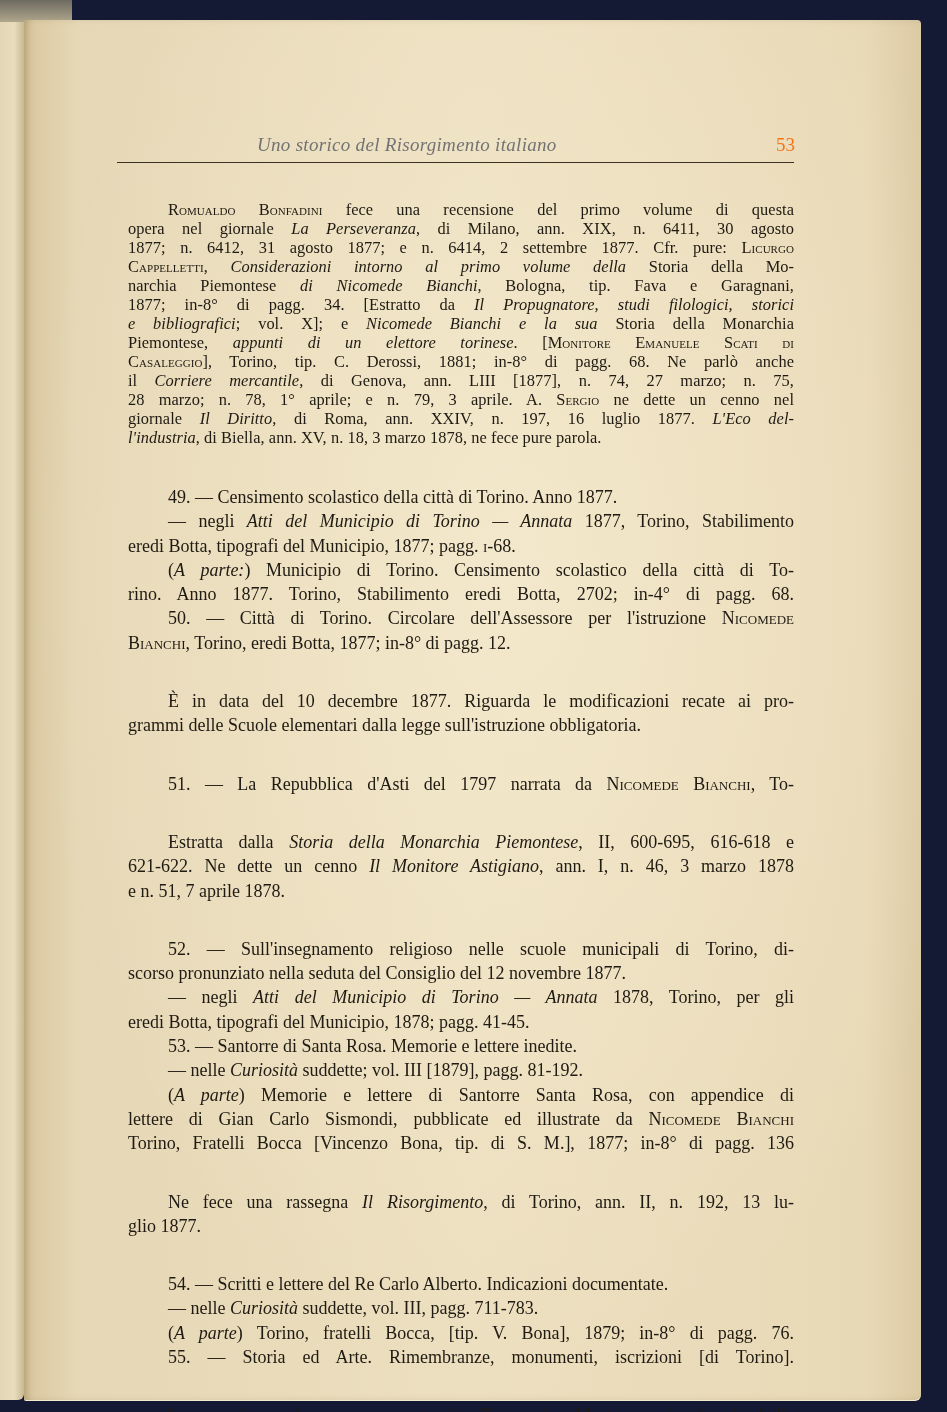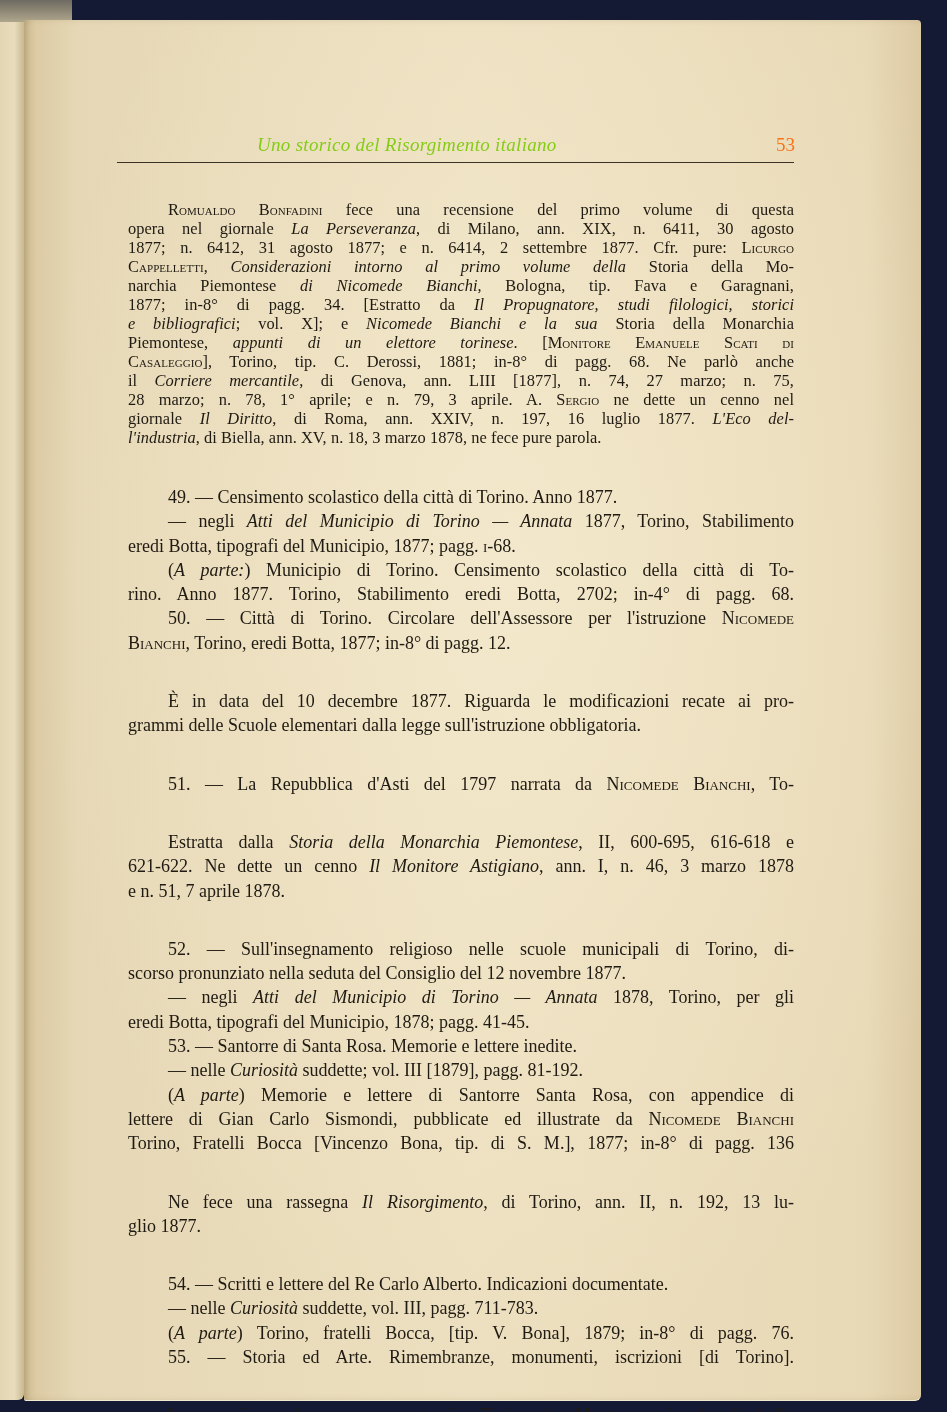--- a/index.html
+++ b/index.html
@@ -22,21 +22,21 @@
     background:
       radial-gradient(ellipse at 55% 40%, rgba(248,238,212,0.6) 0%, rgba(248,238,212,0) 70%),
       linear-gradient(90deg, #d9c79f 0%, #e6d8b6 6%, #ecdfbf 50%, #e8d9b6 94%, #dccaa4 100%);
     border-radius: 2px 4px 6px 2px;
     box-shadow: inset 6px 0 8px -4px rgba(120,95,50,0.45);
     border-bottom: 1px solid #f3ead2;
   }
   .running-head {
     position: absolute; left: 257px; top: 134px;
     font-family: "Liberation Serif", serif; font-style: italic;
-    font-size: 19px; color: #84cc16; letter-spacing: 0.3px;
+    font-size: 19px; color: #737373; letter-spacing: 0.3px;
   }
   .page-number {
     position: absolute; left: 776px; top: 134px;
     font-family: "Liberation Serif", serif; font-size: 19px; color: #f97316;
   }
   .head-rule {
     position: absolute; left: 117px; top: 162px; width: 677px; height: 0;
     border-top: 1.3px solid #3a3224;
   }
   .body {

